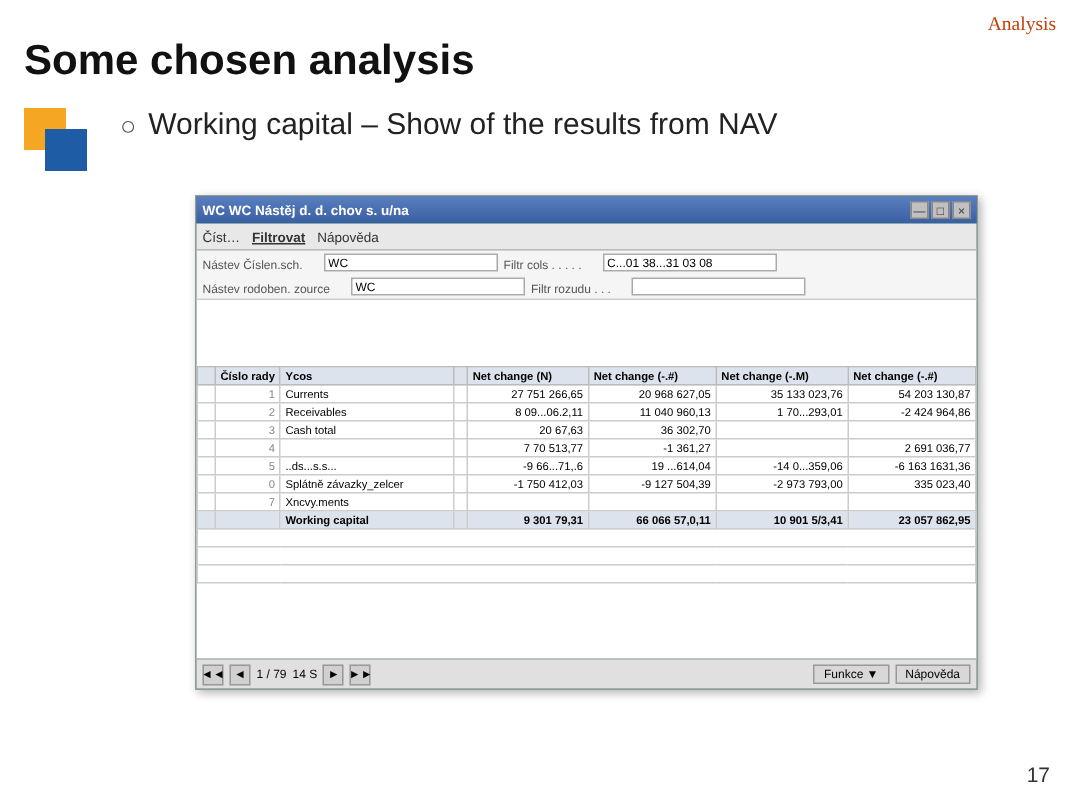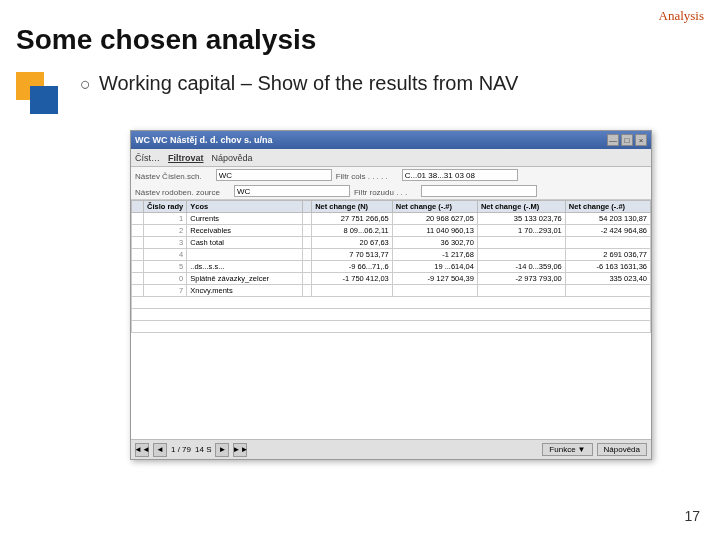--- a/index.html
+++ b/index.html
@@ -183,20 +183,21 @@
     .table-area {
       flex: 1;
       overflow: hidden;
       background: white;
     }
 
     .data-table {
       width: 100%;
       border-collapse: collapse;
       font-size: 8px;
+      margin-top: 44px;
     }
 
     .data-table thead tr {
       background: #dde3ed;
     }
     .data-table th {
       border: 1px solid #bbb;
       padding: 1px 3px;
       text-align: left;
       font-weight: bold;
@@ -389,21 +390,21 @@
           <td class="num-cell">36 302,70</td>
           <td class="num-cell"></td>
           <td class="num-cell"></td>
         </tr>
         <tr>
           <td class="checkbox-col"></td>
           <td class="row-num-col">4</td>
           <td></td>
           <td></td>
           <td class="num-cell">7 70 513,77</td>
-          <td class="num-cell">-1 217,68</td>
+          <td class="num-cell">-1 361,27</td>
           <td class="num-cell"></td>
           <td class="num-cell">2 691 036,77</td>
         </tr>
         <tr>
           <td class="checkbox-col"></td>
           <td class="row-num-col">5</td>
           <td>..ds...s.s...</td>
           <td></td>
           <td class="num-cell">-9 66...71,.6</td>
           <td class="num-cell">19 ...614,04</td>
@@ -422,20 +423,30 @@
         </tr>
         <tr>
           <td class="checkbox-col"></td>
           <td class="row-num-col">7</td>
           <td>Xncvy.ments</td>
           <td></td>
           <td class="num-cell"></td>
           <td class="num-cell"></td>
           <td class="num-cell"></td>
           <td class="num-cell"></td>
+        </tr>
+        <tr class="grand-total">
+          <td class="checkbox-col"></td>
+          <td class="row-num-col"></td>
+          <td>Working capital</td>
+          <td></td>
+          <td class="num-cell">9 301 79,31</td>
+          <td class="num-cell">66 066 57,0,11</td>
+          <td class="num-cell">10 901 5/3,41</td>
+          <td class="num-cell">23 057 862,95</td>
         </tr>
         <tr>
             <td colspan="8" style="height:12px"></td>
           </tr>
         <tr>
             <td colspan="8" style="height:12px"></td>
           </tr>
         <tr>
             <td colspan="8" style="height:12px"></td>
           </tr>

